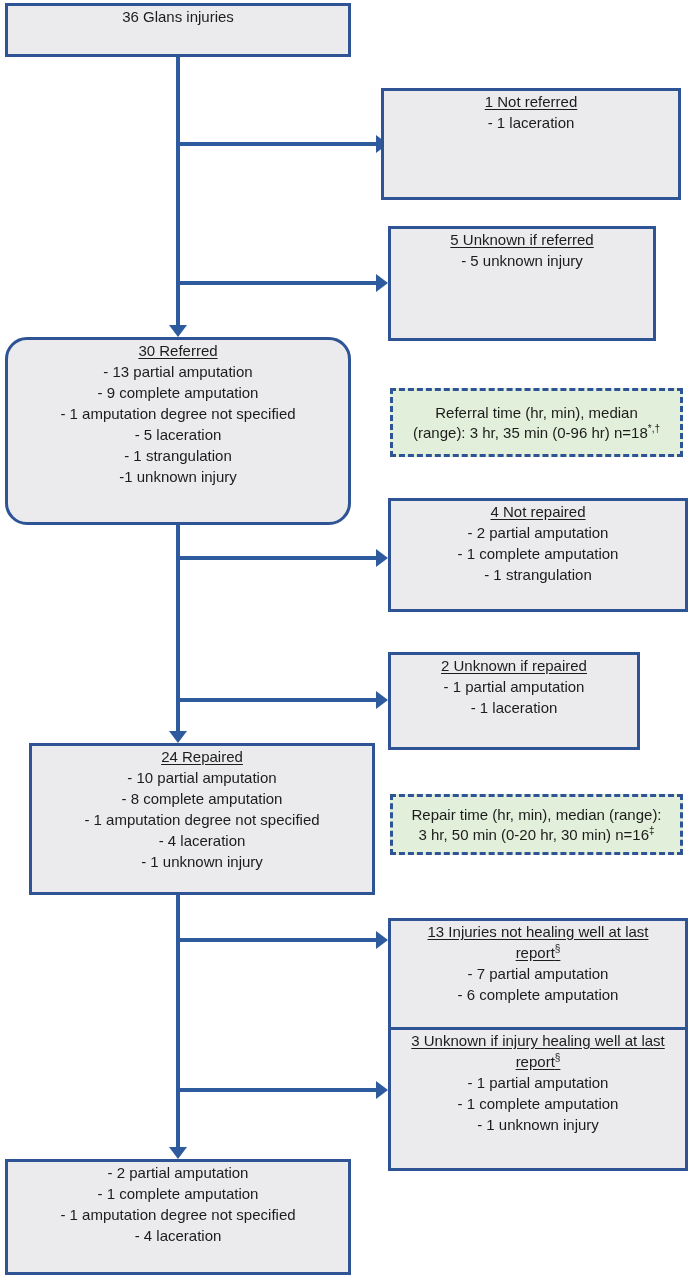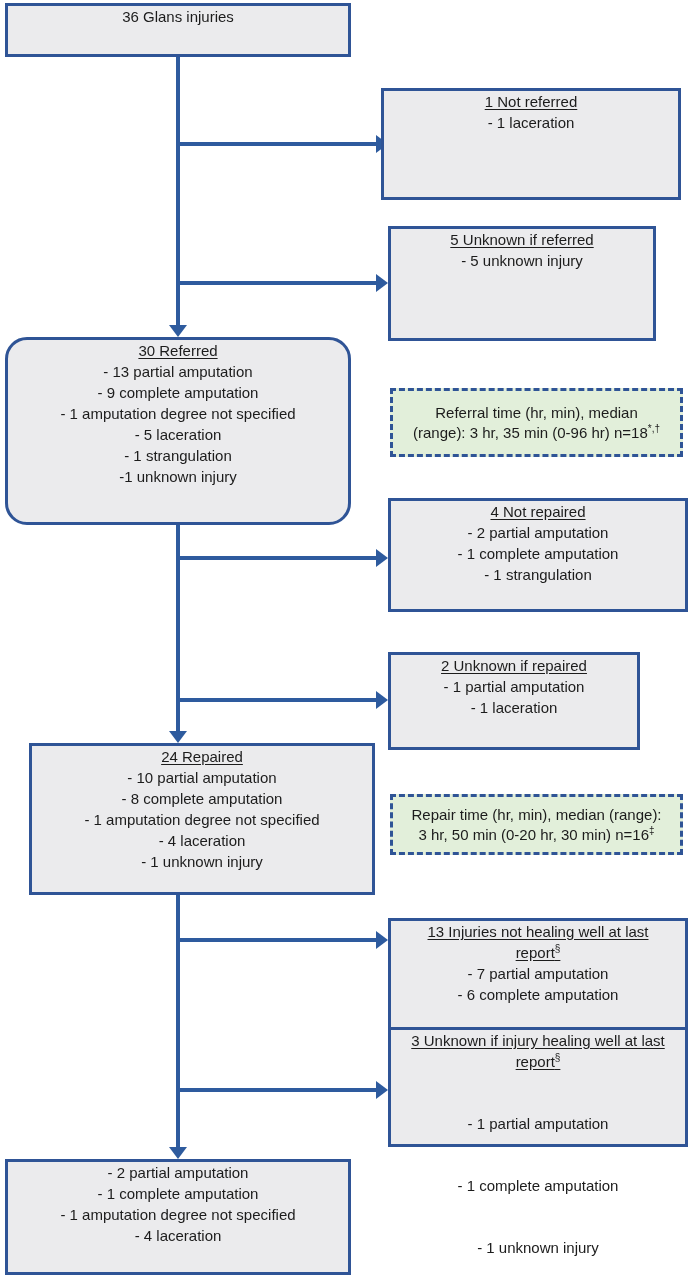--- a/index.html
+++ b/index.html
@@ -150,20 +150,20 @@
     <div><span>Repair time (hr, min), median (range):</span></div>
     <div><span>3 hr, 50 min (0-20 hr, 30 min) n=16</span><sup>‡</sup></div>
   </div>
 
   <div class="box" style="left:388px;top:898px;width:300px;height:115px;margin-top:20px;">
     <div class="box-title"><span>13 Injuries not healing well at last</span><br><span>report</span><sup>§</sup></div>
     <div class="box-line">- 7 partial amputation</div>
     <div class="box-line">- 6 complete amputation</div>
   </div>
 
-  <div class="box" style="left:388px;top:1027px;width:300px;height:120px;gap:41px;">
+  <div class="box" style="left:388px;top:1027px;width:300px;height:144px;">
     <div class="box-title"><span>3 Unknown if injury healing well at last</span><br><span>report</span><sup>§</sup></div>
     <div class="box-line">- 1 partial amputation</div>
     <div class="box-line">- 1 complete amputation</div>
     <div class="box-line">- 1 unknown injury</div>
   </div>
 
 </div>
 
 </body></html>

